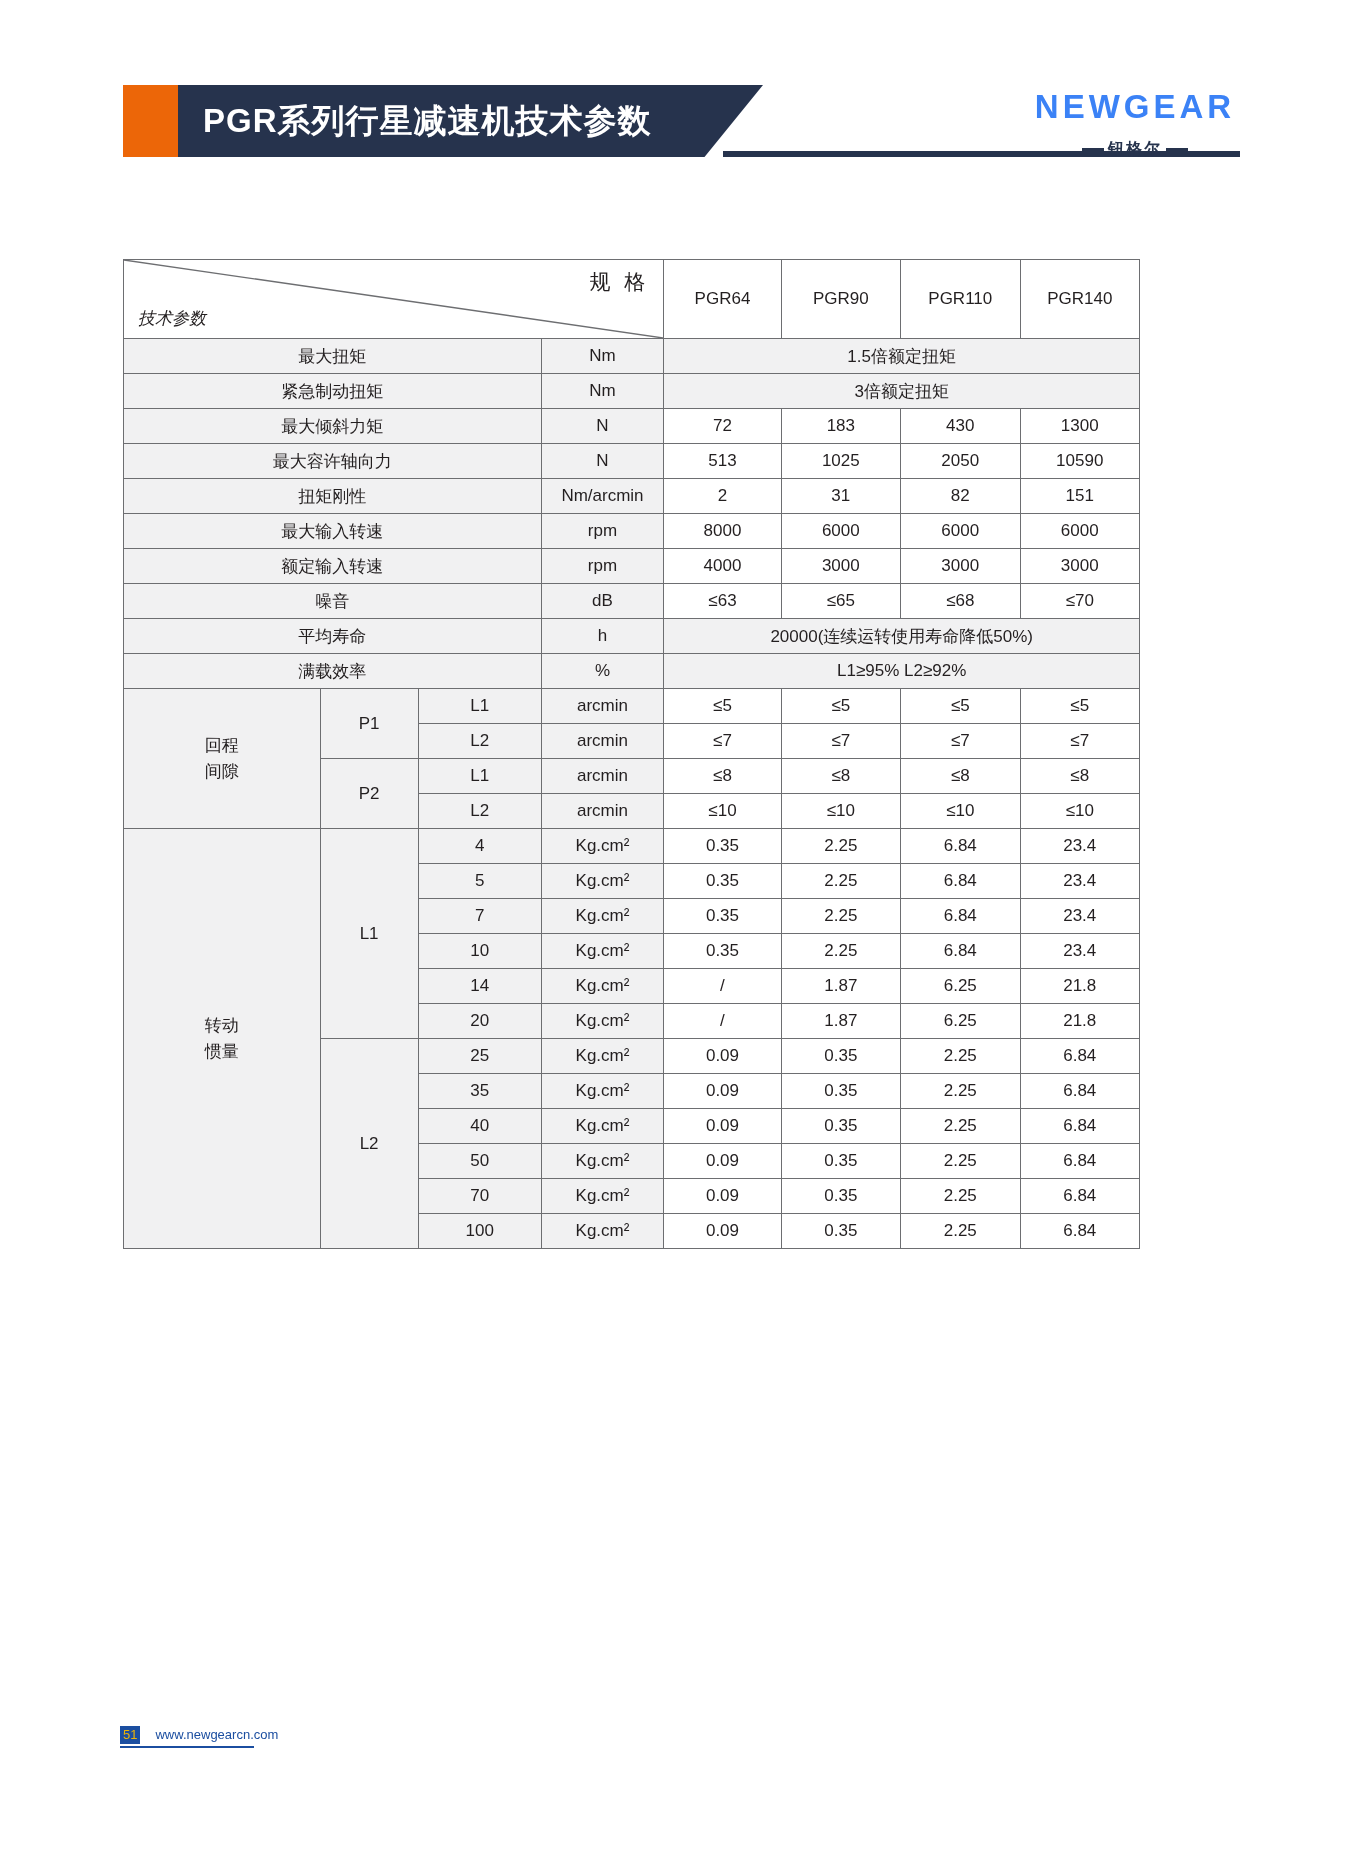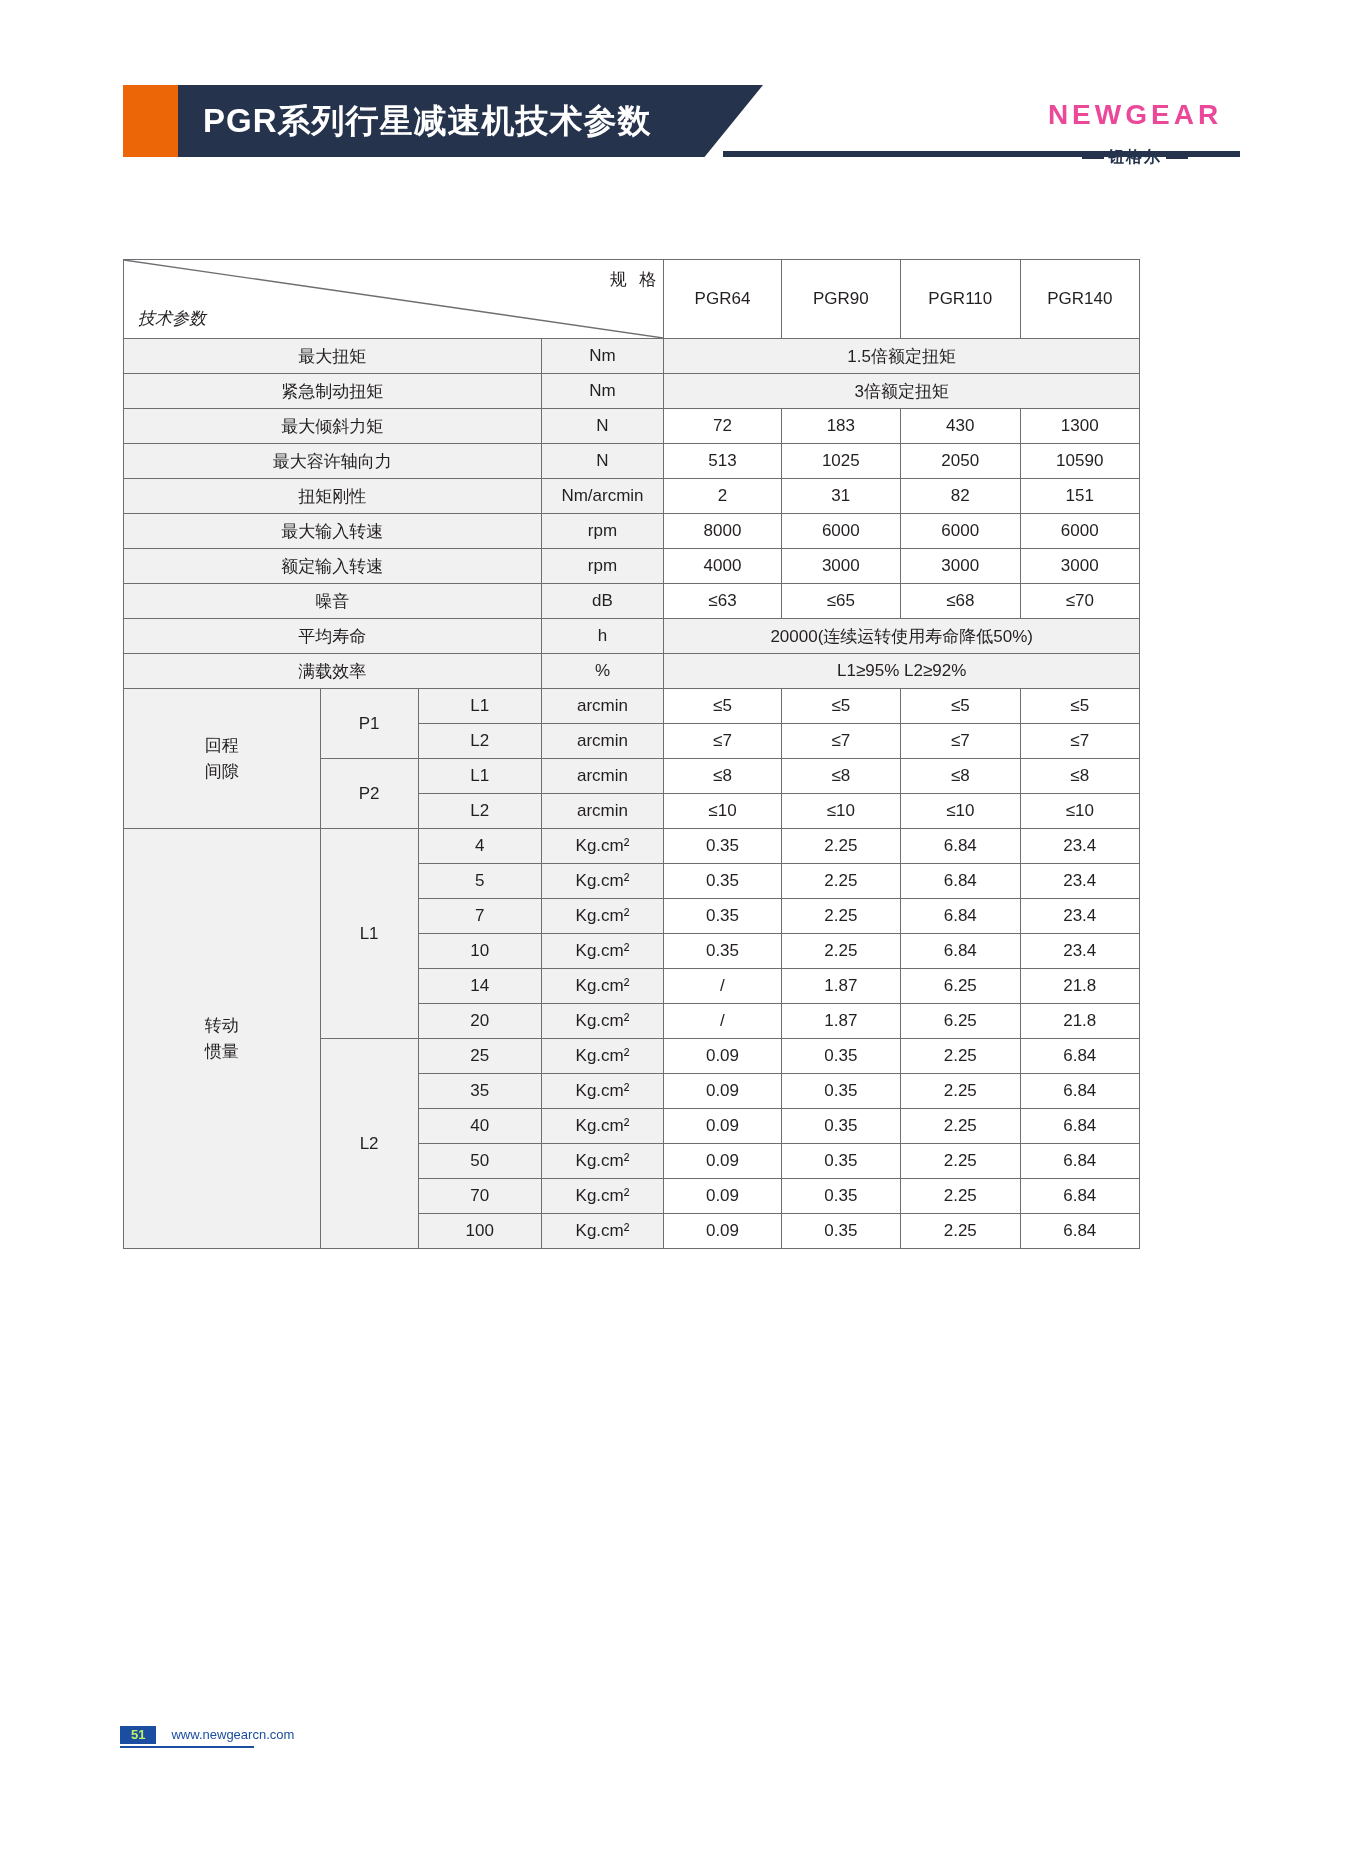--- a/index.html
+++ b/index.html
@@ -69,26 +69,25 @@
     background: #26334d;
   }
   .logo {
     position: absolute;
     right: 0;
     top: 8px;
     width: 210px;
     text-align: center;
   }
   .logo-main {
-    color: #ec4899;
-    font-size: 28px;
+    color: #3b82f6;
+    font-size: 33px;
     font-weight: bold;
     letter-spacing: 4px;
     line-height: 28px;
-    margin-top: 8px;
   }
   .logo-sub {
     margin-top: 18px;
     color: #26334d;
     font-size: 16px;
     font-weight: bold;
     letter-spacing: 2px;
     line-height: 20px;
     position: relative;
     display: inline-block;
@@ -150,23 +149,23 @@
     height: 78px;
   }
   .corner-svg {
     position: absolute;
     left: 0; top: 0;
     width: 100%;
     height: 78px;
   }
   .corner-spec {
     position: absolute;
-    right: 3px;
+    right: 14px;
     top: 8px;
-    font-size: 17px;
+    font-size: 21px;
     letter-spacing: 4px;
   }
   .corner-param {
     position: absolute;
     left: 14px;
     bottom: 8px;
     font-size: 17px;
     font-style: italic;
   }
   td.model-head {
@@ -181,26 +180,26 @@
   .footer {
     position: absolute;
     left: 120px;
     top: 1725px;
     width: 400px;
     height: 20px;
   }
   .page-num {
     display: inline-block;
     background: #1b4ea0;
-    color: #bef264;
+    color: #eab308;
     font-size: 13px;
     line-height: 16px;
-    padding: 1px 11px;
+    padding: 1px 3px;
     vertical-align: middle;
-    font-weight: bold;
+    font-weight: normal;
   }
   .footer-url {
     display: inline-block;
     color: #1b4ea0;
     font-size: 13px;
     vertical-align: middle;
     margin-left: 15px;
   }
   .footer-line {
     position: absolute;

